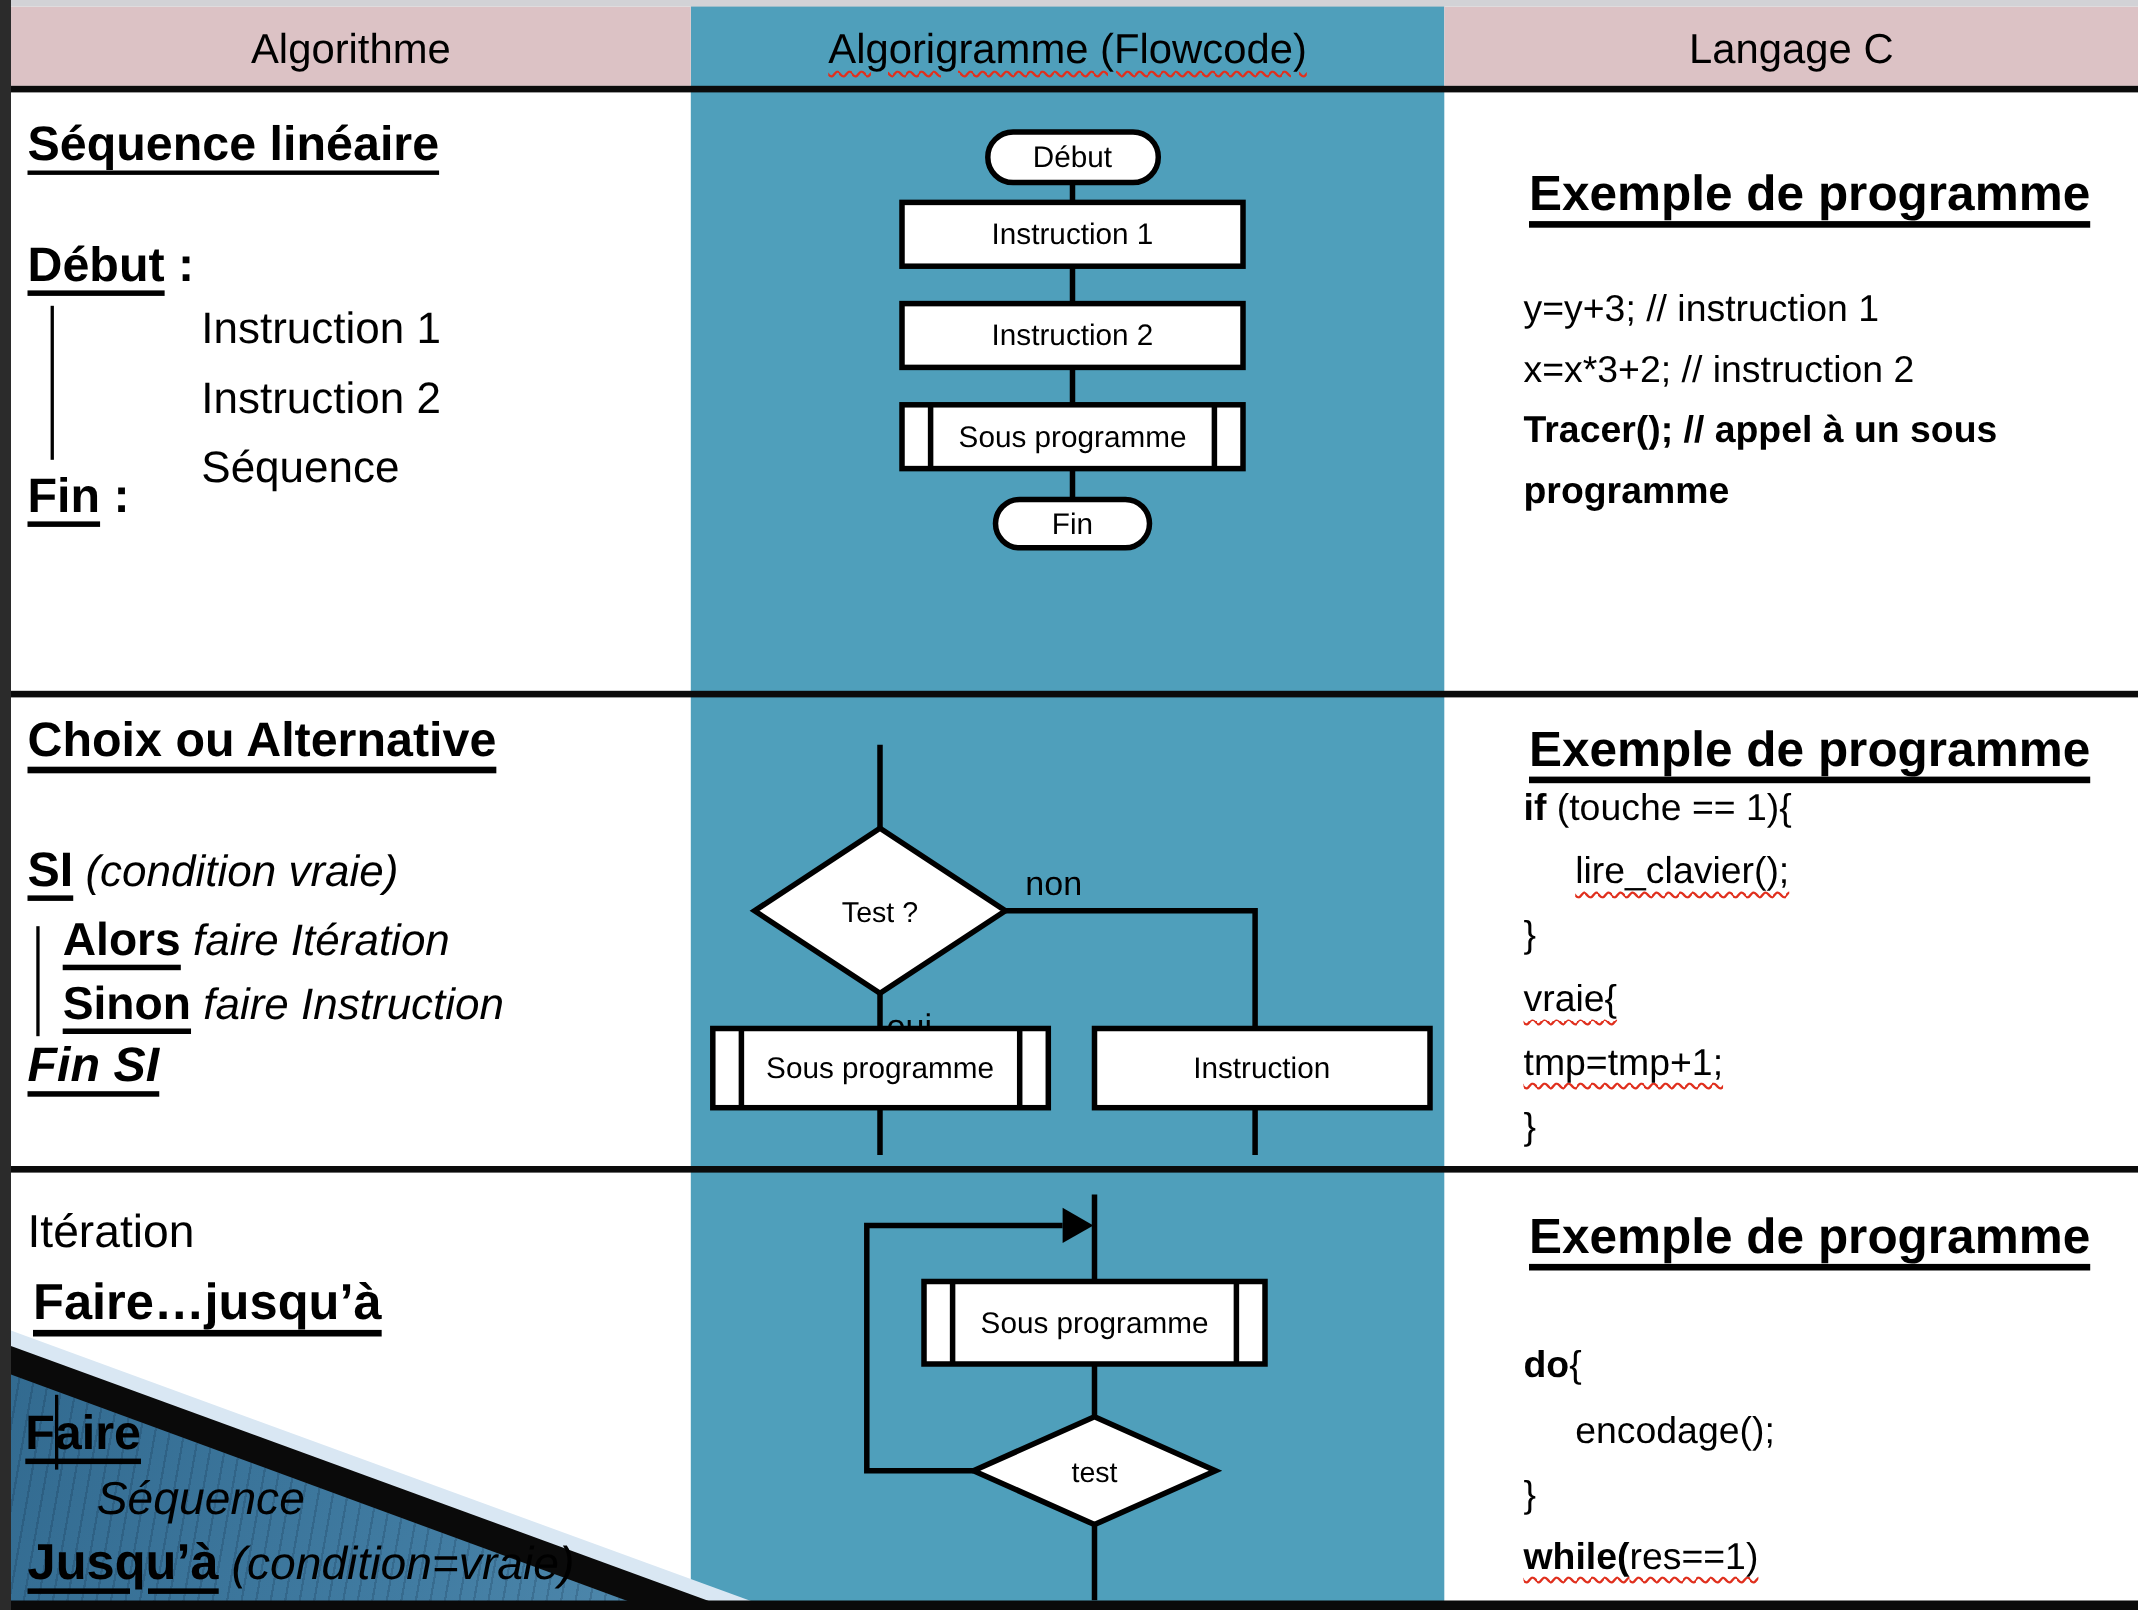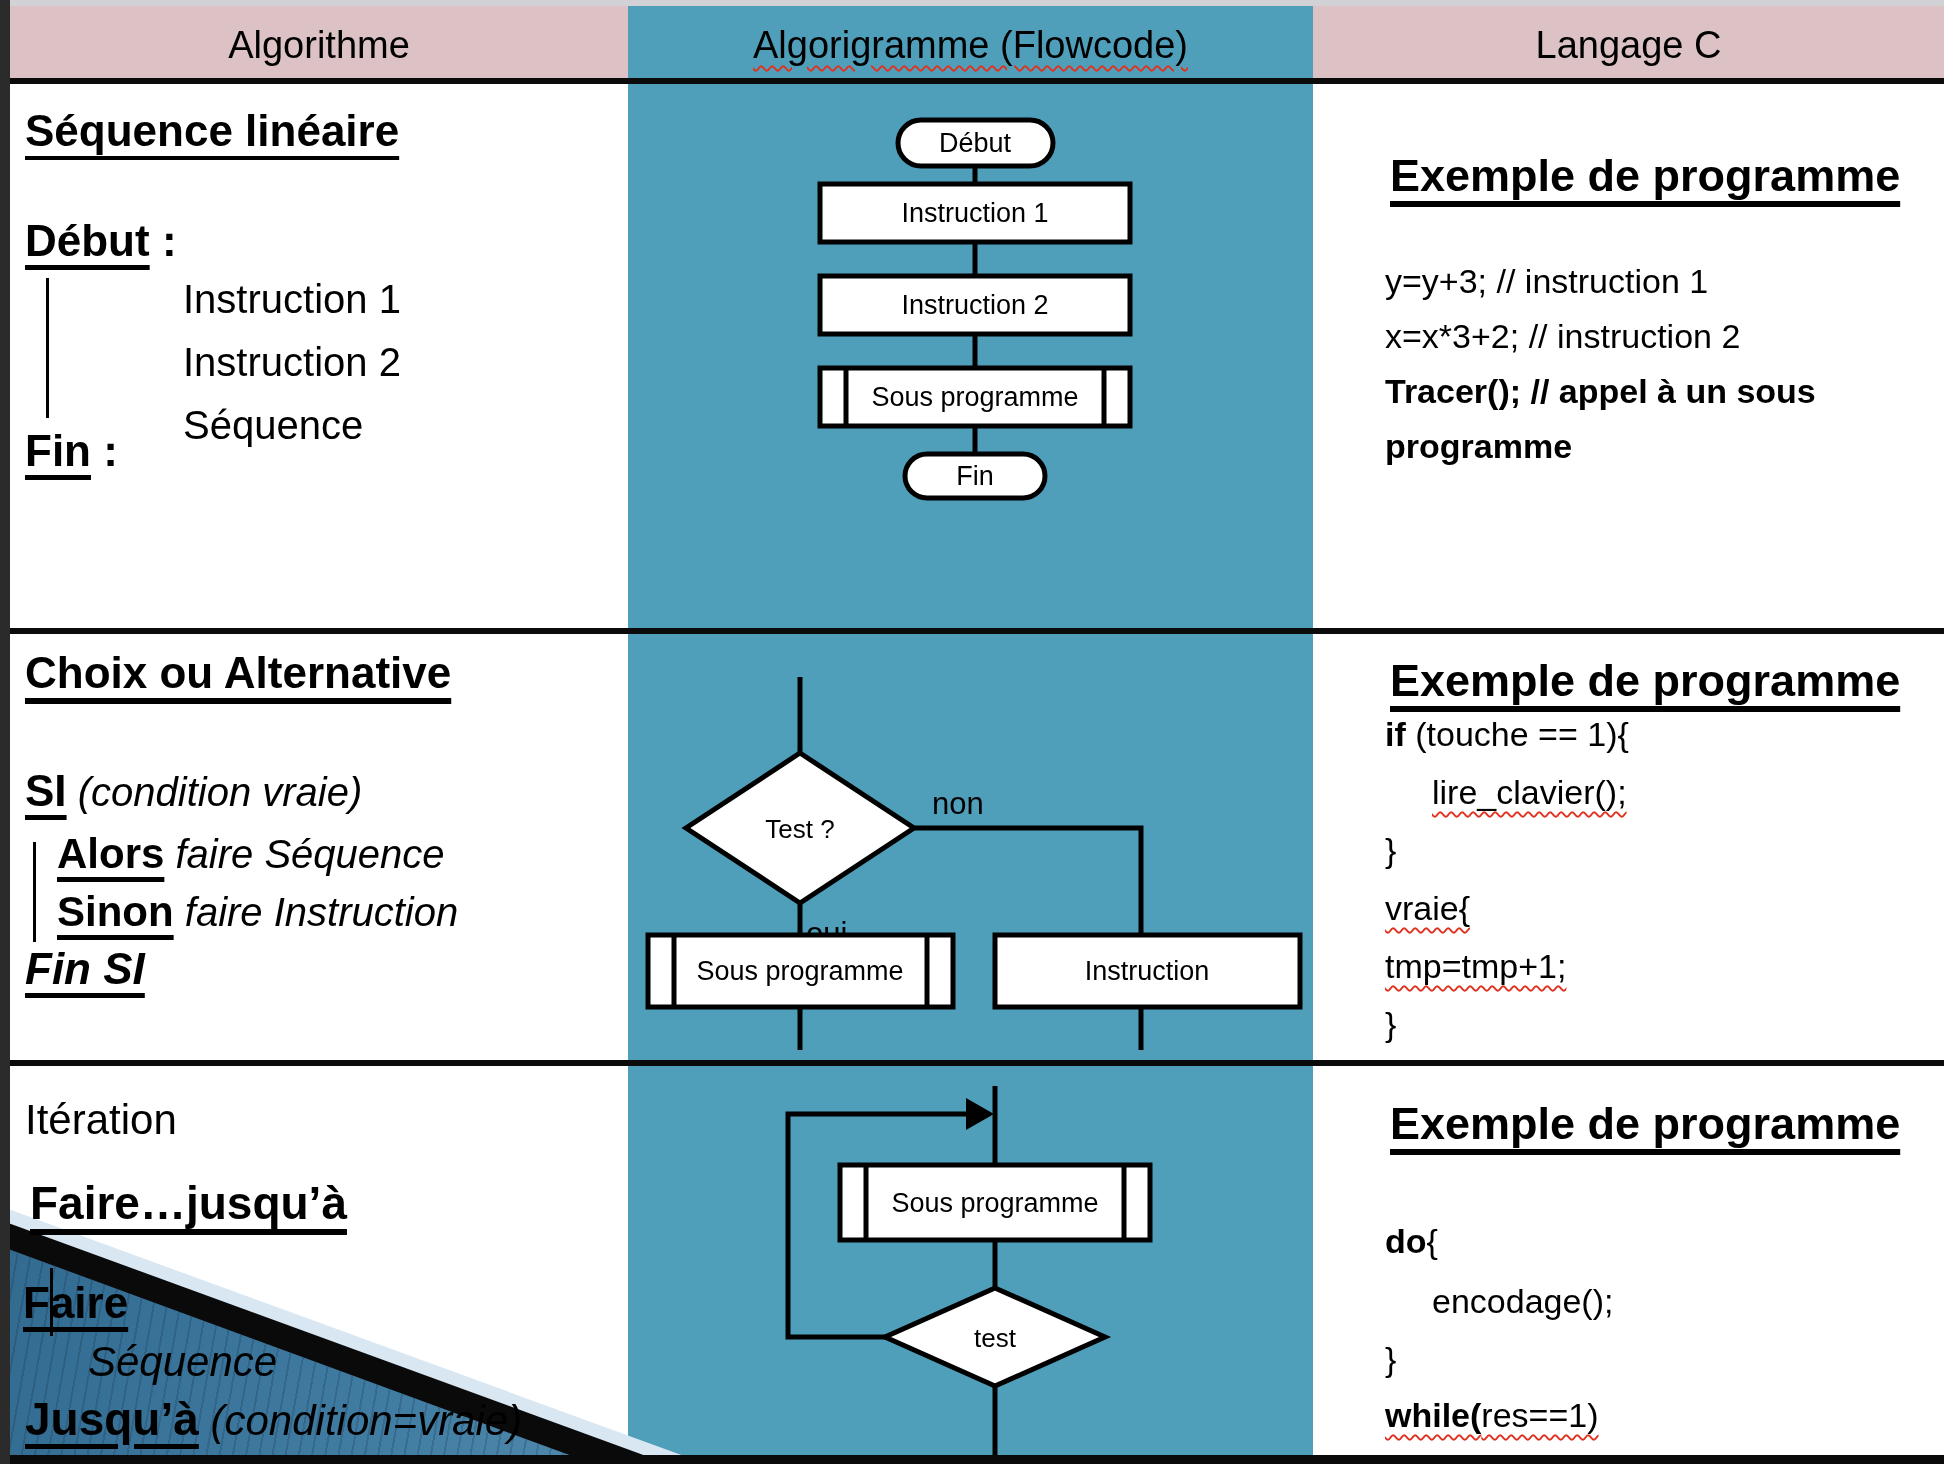--- a/index.html
+++ b/index.html
@@ -102,21 +102,21 @@
 
   <div class="abs txt b codeh uh" style="left:1390px;top:150px;">Exemple de programme</div>
   <div class="abs txt code" style="left:1385px;top:262px;">y=y+3; // instruction 1</div>
   <div class="abs txt code" style="left:1385px;top:317px;">x=x*3+2; // instruction 2</div>
   <div class="abs txt code b" style="left:1385px;top:372px;">Tracer(); // appel à un sous</div>
   <div class="abs txt code b" style="left:1385px;top:427px;">programme</div>
 
   <div class="abs txt b t44 uh" style="left:25px;top:648px;">Choix ou Alternative</div>
   <div class="abs txt" style="left:25px;top:766px;"><span class="b t44 u">SI</span><span class="i t40">  (condition vraie)</span></div>
   <div class="abs vline" style="left:33px;top:842px;width:3px;height:100px;"></div>
-  <div class="abs txt" style="left:57px;top:830px;"><span class="b t42 u">Alors</span><span class="i t40">  faire Séquence</span></div>
+  <div class="abs txt" style="left:57px;top:830px;"><span class="b t42 u">Alors</span><span class="i t40">  faire Itération</span></div>
   <div class="abs txt" style="left:57px;top:888px;"><span class="b t42 u">Sinon</span><span class="i t40"> faire Instruction</span></div>
   <div class="abs txt b i t44 u" style="left:25px;top:944px;">Fin SI</div>
 
   <svg class="abs fc" style="left:628px;top:642px;" width="685" height="414" viewBox="0 0 685 414">
     <line x1="172" y1="35" x2="172" y2="111" stroke="#000" stroke-width="5"></line>
     <polygon points="172,111 286,186 172,261 58,186" fill="#fff" stroke="#000" stroke-width="5"></polygon>
     <text x="172" y="196" font-size="26" text-anchor="middle">Test ?</text>
     <text x="304" y="172" font-size="31">non</text>
     <polyline points="286,186 513,186 513,293" fill="none" stroke="#000" stroke-width="5"></polyline>
     <line x1="172" y1="261" x2="172" y2="293" stroke="#000" stroke-width="5"></line>
@@ -133,21 +133,21 @@
 
   <div class="abs txt b codeh uh" style="left:1390px;top:655px;">Exemple de programme</div>
   <div class="abs txt code" style="left:1385px;top:715px;"><span class="b">if</span><span> (touche == 1){</span></div>
   <div class="abs txt code sq" style="left:1432px;top:773px;">lire_clavier();</div>
   <div class="abs txt code" style="left:1385px;top:831px;">}</div>
   <div class="abs txt code sq" style="left:1385px;top:889px;">vraie{</div>
   <div class="abs txt code sq" style="left:1385px;top:947px;">tmp=tmp+1;</div>
   <div class="abs txt code" style="left:1385px;top:1005px;">}</div>
 
   <div class="abs txt t42" style="left:25px;top:1096px;">Itération</div>
-  <div class="abs txt b t46 uh" style="left:30px;top:1156px;margin-top:20px;"> Faire…jusqu’à</div>
+  <div class="abs txt b t46 uh" style="left:30px;top:1156px;"> Faire…jusqu’à</div>
   <div class="abs vline" style="left:50px;top:1268px;width:3px;height:68px;"></div>
   <div class="abs txt b t44 u" style="left:23px;top:1278px;">Faire</div>
   <div class="abs txt i t42" style="left:88px;top:1338px;">Séquence</div>
   <div class="abs txt" style="left:25px;top:1392px;"><span class="b t46 u">Jusqu’à</span><span class="i t42"> (condition=vraie)</span></div>
 
   <svg class="abs fc" style="left:628px;top:1066px;" width="685" height="389" viewBox="0 0 685 389">
     <line x1="367" y1="20" x2="367" y2="99" stroke="#000" stroke-width="5"></line>
     <polyline points="257,271 160,271 160,48 338,48" fill="none" stroke="#000" stroke-width="5"></polyline>
     <polygon points="338,32 338,64 366,48" fill="#000"></polygon>
     <rect x="212" y="99" width="310" height="75" fill="#fff" stroke="#000" stroke-width="5"></rect>

